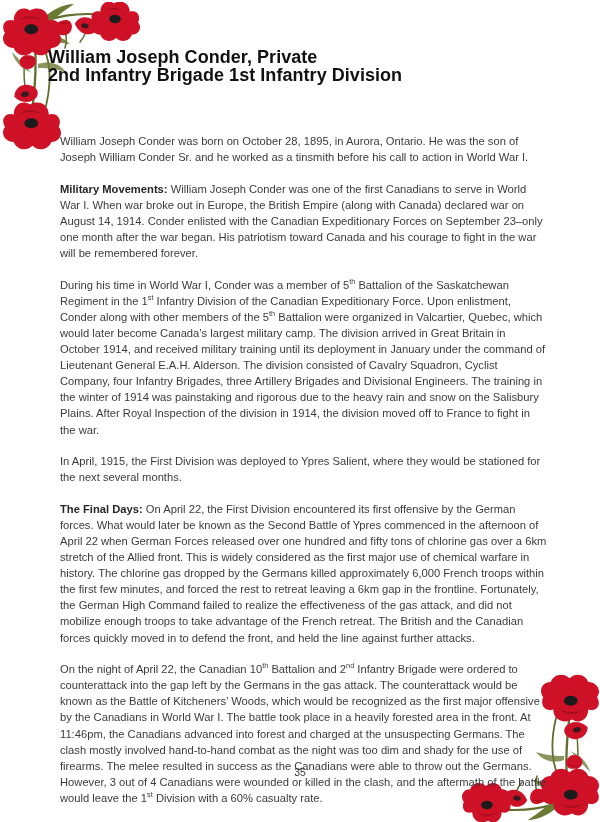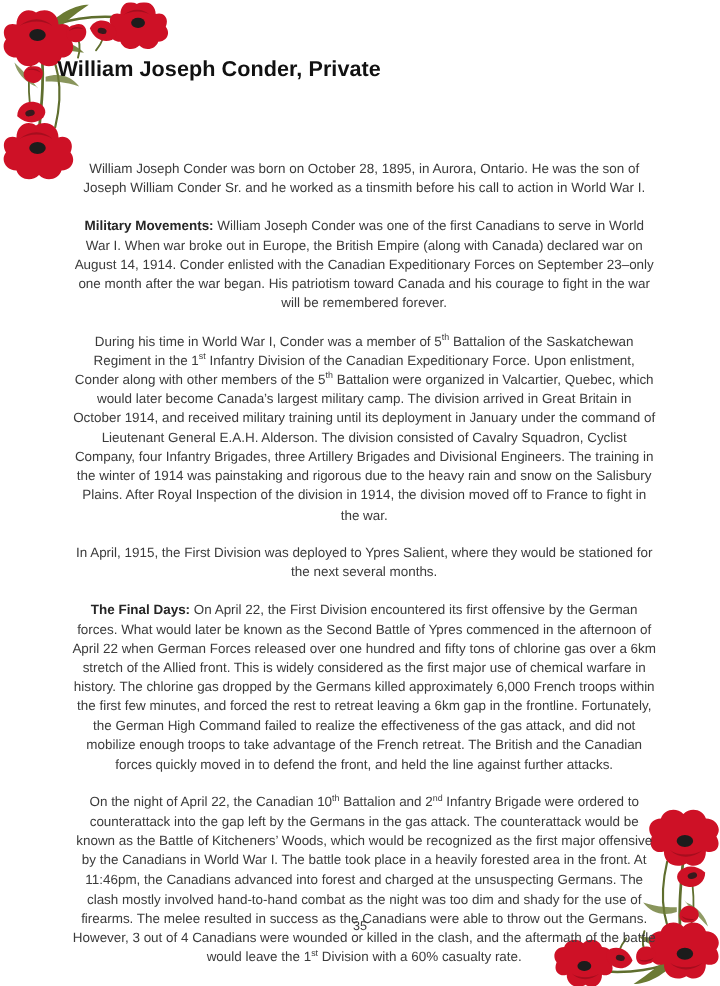--- a/index.html
+++ b/index.html
@@ -64,21 +64,21 @@
     position: absolute;
     left: 60px;
     top: 133px;
     width: 487px;
     color: #3b3b3b;
     font-size: 11.2px;
     line-height: 16.1px;
   }
   .doc-body p {
     margin: 0 0 15.5px 0;
-    text-align: center;
+    text-align: left;
   }
   .doc-body p:last-child {
     margin-bottom: 0;
   }
   .doc-body sup {
     font-size: 0.66em;
     vertical-align: super;
     line-height: 0;
   }
   .lead-in {
@@ -196,20 +196,21 @@
     <g transform="translate(24,92) scale(1.0) rotate(-14)">
         <use href="#poppySide"></use>
       </g>
     <g transform="translate(25,60) scale(0.85) rotate(10)">
         <use href="#poppyBud"></use>
       </g>
   </svg>
 
   <div class="doc-header">
     <div class="hline">William Joseph Conder, Private</div>
+    <div class="hline">2nd Infantry Brigade 1st Infantry Division</div>
   </div>
 
   <div class="doc-body">
 
     <p><span>William Joseph Conder was born on October 28, 1895, in Aurora, Ontario. He was the son of Joseph William Conder Sr. and he worked as a tinsmith before his call to action in World War I.</span></p>
 
     <p><span class="lead-in">Military Movements:</span><span> William Joseph Conder was one of the first Canadians to serve in World War I. When war broke out in Europe, the British Empire (along with Canada) declared war on August 14, 1914. Conder enlisted with  the Canadian Expeditionary Forces on September 23–only one month after the war began. His patriotism toward Canada and his courage to fight in the war will be remembered forever.</span></p>
 
     <p><span>During his time in World War I, Conder was a member of 5</span><sup>th</sup><span> Battalion of the Saskatchewan Regiment in the 1</span><sup>st</sup><span> Infantry Division of the Canadian Expeditionary Force. Upon enlistment, Conder along with other members of the 5</span><sup>th</sup><span> Battalion were organized in Valcartier, Quebec, which would later become Canada’s largest military camp. The division arrived in Great Britain in October 1914, and received military training until its deployment in January under the command of Lieutenant General E.A.H. Alderson. The division consisted of Cavalry Squadron, Cyclist Company, four Infantry Brigades, three Artillery Brigades and Divisional Engineers. The training in the winter of 1914 was painstaking and rigorous due to the heavy rain and snow on the Salisbury Plains. After Royal Inspection of the division in 1914, the division moved off to France to fight in the war.</span></p>
 

